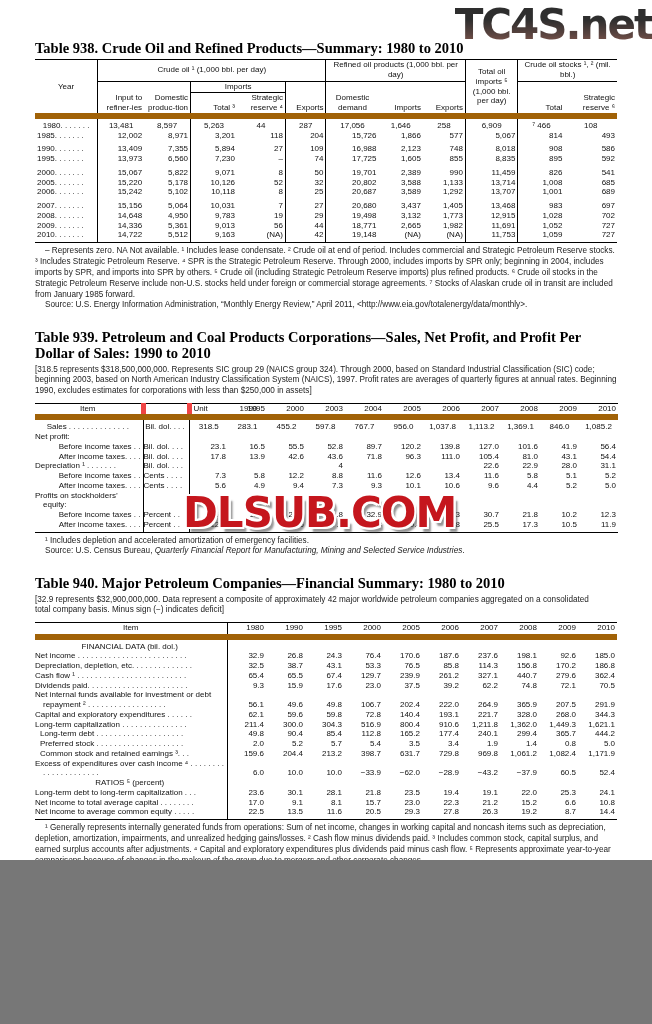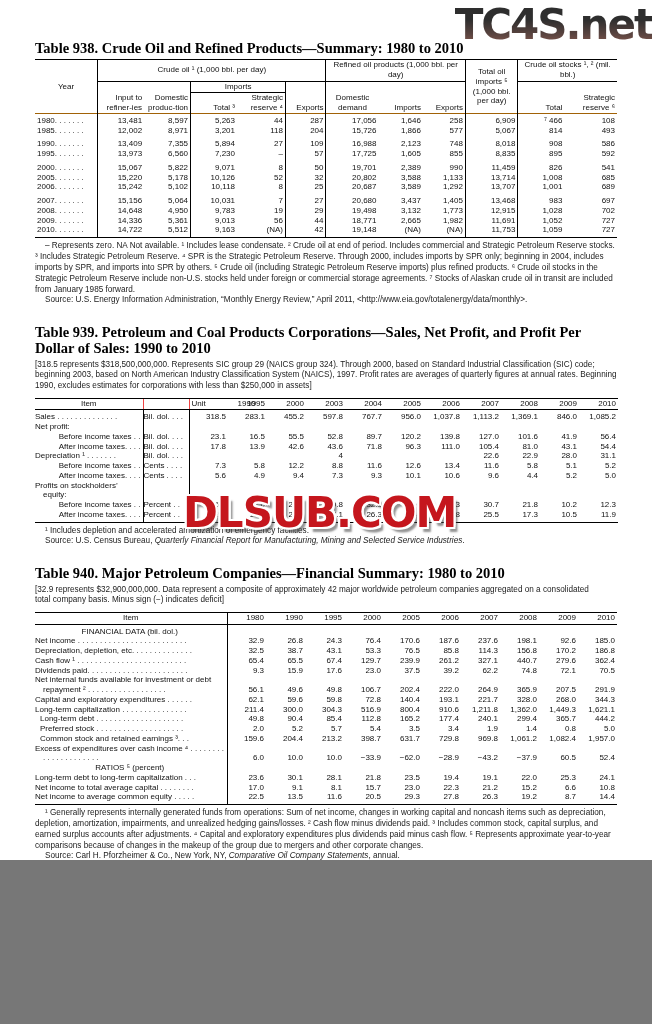--- a/index.html
+++ b/index.html
@@ -10,21 +10,21 @@
   
   .ttl{font-family:"Liberation Serif","DejaVu Serif",serif;font-weight:700;
        font-size:14.5px;line-height:1.12;margin:0 0 3px 0;color:#000;}
   .bracket{font-size:8.2px;line-height:1.3;margin:0 0 6px 0;color:#222;}
 
   
   table.tbl{border-collapse:collapse;table-layout:fixed;font-size:8px;line-height:1.22;color:#111;}
   table.tbl th,table.tbl td{padding:0 2px;font-weight:400;}
   table.tbl thead th{border-top:1px solid #000;vertical-align:bottom;text-align:right;}
   table.tbl thead tr.mid th{border-top:none;}
-  table.tbl tbody tr:first-child td{border-top:1px solid #a16207;padding-top:2px;}
+  table.tbl tbody tr:first-child td{border-top:6px solid #a16207;padding-top:2px;text-align:center;}
   table.tbl tbody tr:last-child td{border-bottom:1px solid #000;padding-bottom:2px;}
   td.num{text-align:right;white-space:nowrap;}
   td.lbl{text-align:left;}
   td.ctr{text-align:center;}
   .in1{padding-left:13px !important;}
   td{vertical-align:bottom;}
 
   
   .t938{width:582px;}
   .t938 thead th{text-align:right;font-size:8px;}
@@ -36,21 +36,21 @@
   .t938 td:nth-child(2),.t938 td:nth-child(4),.t938 td:nth-child(6),
   .t938 td:nth-child(7),.t938 td:nth-child(10),.t938 td:nth-child(11){border-left:1px solid #000;}
   .t938 td.lbl{white-space:nowrap;overflow:hidden;}
 
   
   .t939{width:582px;}
   .t939 thead th{text-align:right;}
   .t939 thead th.c{text-align:center;}
   .t939 thead th{border-bottom:1px solid #000;padding-bottom:1px;}
   .t939 td:nth-child(2),.t939 td:nth-child(3){border-left:1px solid #000;}
-  .t939 thead th.bl{border-left:1px solid #ef4444;padding-left:48px;}
+  .t939 thead th.bl{border-left:5px solid #ef4444;padding-left:48px;}
   .t939 td.lbl,.t940 td.lbl{padding-left:8px;text-indent:-8px;overflow:hidden;}
   .t939 td.lbl.in1{padding-left:13px !important;text-indent:-8px;text-align:right;}
 
   
   .t940{width:582px;}
   .t940 thead th{text-align:right;border-bottom:1px solid #000;padding-bottom:1px;}
   .t940 thead th.c{text-align:center;}
   .t940 thead th.bl{border-left:1px solid #000;}
   .t940 td:nth-child(2){border-left:1px solid #000;}
 
@@ -170,21 +170,21 @@
               <td class="num">8,018</td>
               <td class="num">908</td>
               <td class="num">586</td>
             </tr>
             <tr>
               <td class="lbl">1995. . . . . . .</td>
               <td class="num">13,973</td>
               <td class="num">6,560</td>
               <td class="num">7,230</td>
               <td class="num">–</td>
-              <td class="num">57</td>
+              <td class="num">74</td>
               <td class="num">17,725</td>
               <td class="num">1,605</td>
               <td class="num">855</td>
               <td class="num">8,835</td>
               <td class="num">895</td>
               <td class="num">592</td>
             </tr>
             <tr class="grp">
               <td class="lbl">2000. . . . . . .</td>
               <td class="num">15,067</td>
@@ -649,21 +649,21 @@
               <td class="lbl in1">Common stock and retained earnings ³. . .</td>
               <td class="num">159.6</td>
               <td class="num">204.4</td>
               <td class="num">213.2</td>
               <td class="num">398.7</td>
               <td class="num">631.7</td>
               <td class="num">729.8</td>
               <td class="num">969.8</td>
               <td class="num">1,061.2</td>
               <td class="num">1,082.4</td>
-              <td class="num">1,957.0</td>
+              <td class="num">1,171.9</td>
             </tr>
             <tr>
               <td class="lbl">Excess of expenditures over cash income ⁴ . . . . . . . . . . . . . . . . . . . . .</td>
               <td class="num">6.0</td>
               <td class="num">10.0</td>
               <td class="num">10.0</td>
               <td class="num">−33.9</td>
               <td class="num">−62.0</td>
               <td class="num">−28.9</td>
               <td class="num">−43.2</td>

